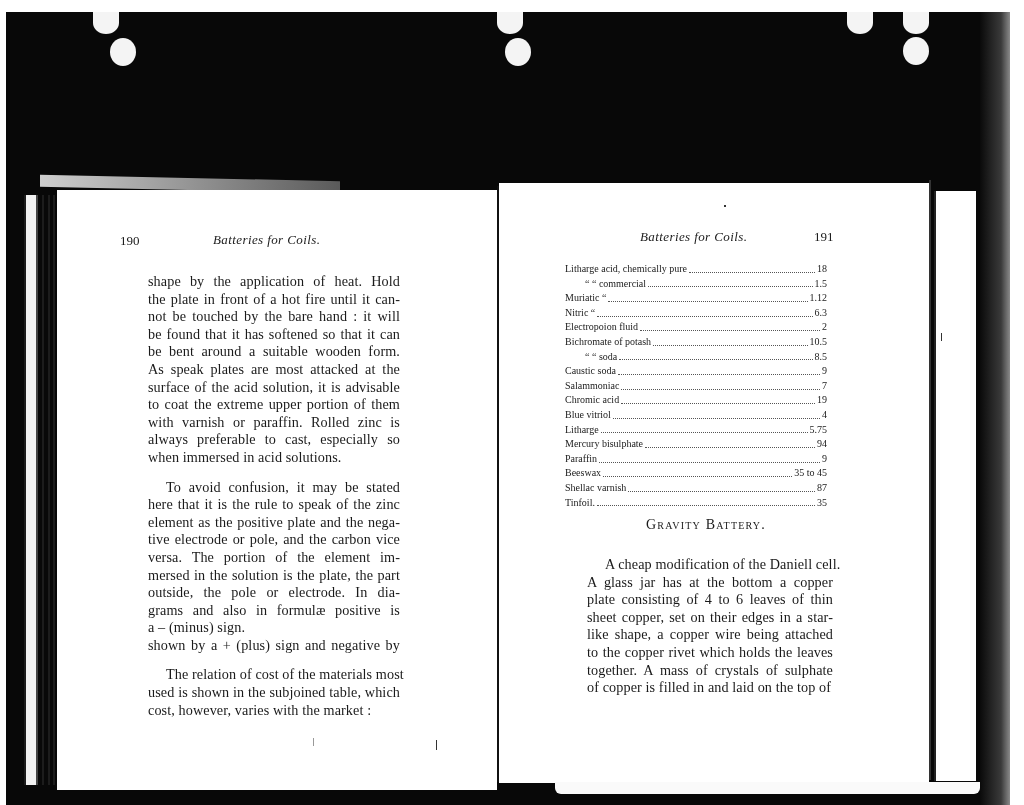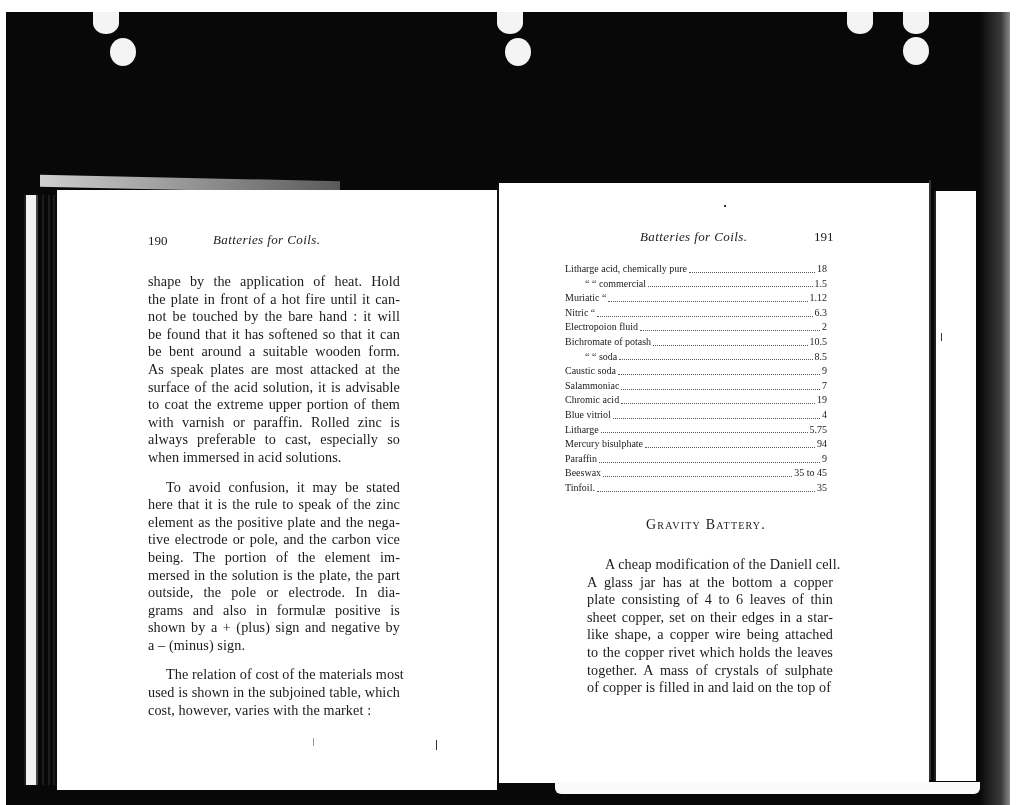--- a/index.html
+++ b/index.html
@@ -100,21 +100,21 @@
 <div class="page-stack" style="left:53px;"></div>
 <div style="position:absolute;left:26px;top:195px;width:10px;height:590px;background:#f2f2f2;"></div>
 
 <div class="left-page"></div>
 <div class="right-page"></div>
 <div class="right-flap"></div>
 <div style="position:absolute;left:929px;top:180px;width:2px;height:600px;background:#333;"></div>
 <div class="spine"></div>
 <div class="bottom-sheet"></div>
 
-<div class="folio" style="left:148px;top:233px;font-family:Liberation Serif, serif;">190</div>
+<div class="folio" style="left:120px;top:233px;font-family:Liberation Serif, serif;">190</div>
 <div class="running-head" style="left:213px;top:232px;">Batteries for Coils.</div>
 
 <div class="body-text" id="left-body" style="left:136px;top:261px;width:276px;">
     <p>
       <span class="line">shape by the application of heat.   Hold</span>
       <span class="line">the plate in front of a hot fire until it can-</span>
       <span class="line">not be touched by the bare hand : it will</span>
       <span class="line">be found that it has softened so that it can</span>
       <span class="line">be bent around a suitable wooden form.</span>
       <span class="line">As speak plates are most attacked at the</span>
@@ -122,26 +122,26 @@
       <span class="line">to coat the extreme upper portion of them</span>
       <span class="line">with varnish or paraffin.  Rolled zinc is</span>
       <span class="line">always preferable to cast, especially so</span>
       <span class="line last">when immersed in acid solutions.</span>
     </p>
     <p>
       <span class="line" style="padding-left: 18px;">To avoid confusion, it may be stated</span>
       <span class="line">here that it is the rule to speak of the zinc</span>
       <span class="line">element as the positive plate and the nega-</span>
       <span class="line">tive electrode or pole, and the carbon vice</span>
-      <span class="line">being.  The portion of the element im-</span>
+      <span class="line">versa.  The portion of the element im-</span>
       <span class="line">mersed in the solution is the plate, the part</span>
       <span class="line">outside, the pole or electrode.  In dia-</span>
       <span class="line">grams and also in formulæ positive is</span>
+      <span class="line last">a – (minus) sign.</span>
       <span class="line">shown by a + (plus) sign and negative by</span>
-      <span class="line last">a – (minus) sign.</span>
     </p>
     <p>
       <span class="line" style="padding-left: 18px;">The relation of cost of the materials most</span>
       <span class="line">used is shown in the subjoined table, which</span>
       <span class="line last">cost, however, varies with the market :</span>
     </p>
   </div>
 
 <div class="running-head" style="left:640px;top:229px;">Batteries for Coils.</div>
 <div class="folio" style="left:814px;top:229px;">191</div>
@@ -214,20 +214,25 @@
     </div>
     <div class="trow">
       <span class="lbl">Paraffin</span>
       <span class="dots"></span>
       <span class="val">9</span>
     </div>
     <div class="trow">
       <span class="lbl">Beeswax</span>
       <span class="dots"></span>
       <span class="val">35 to 45</span>
+    </div>
+    <div class="trow">
+      <span class="lbl">Shellac varnish</span>
+      <span class="dots"></span>
+      <span class="val">87</span>
     </div>
     <div class="trow">
       <span class="lbl">Tinfoil.</span>
       <span class="dots"></span>
       <span class="val">35</span>
     </div>
   </div>
 
 <div class="section-heading">Gravity Battery.</div>
 

